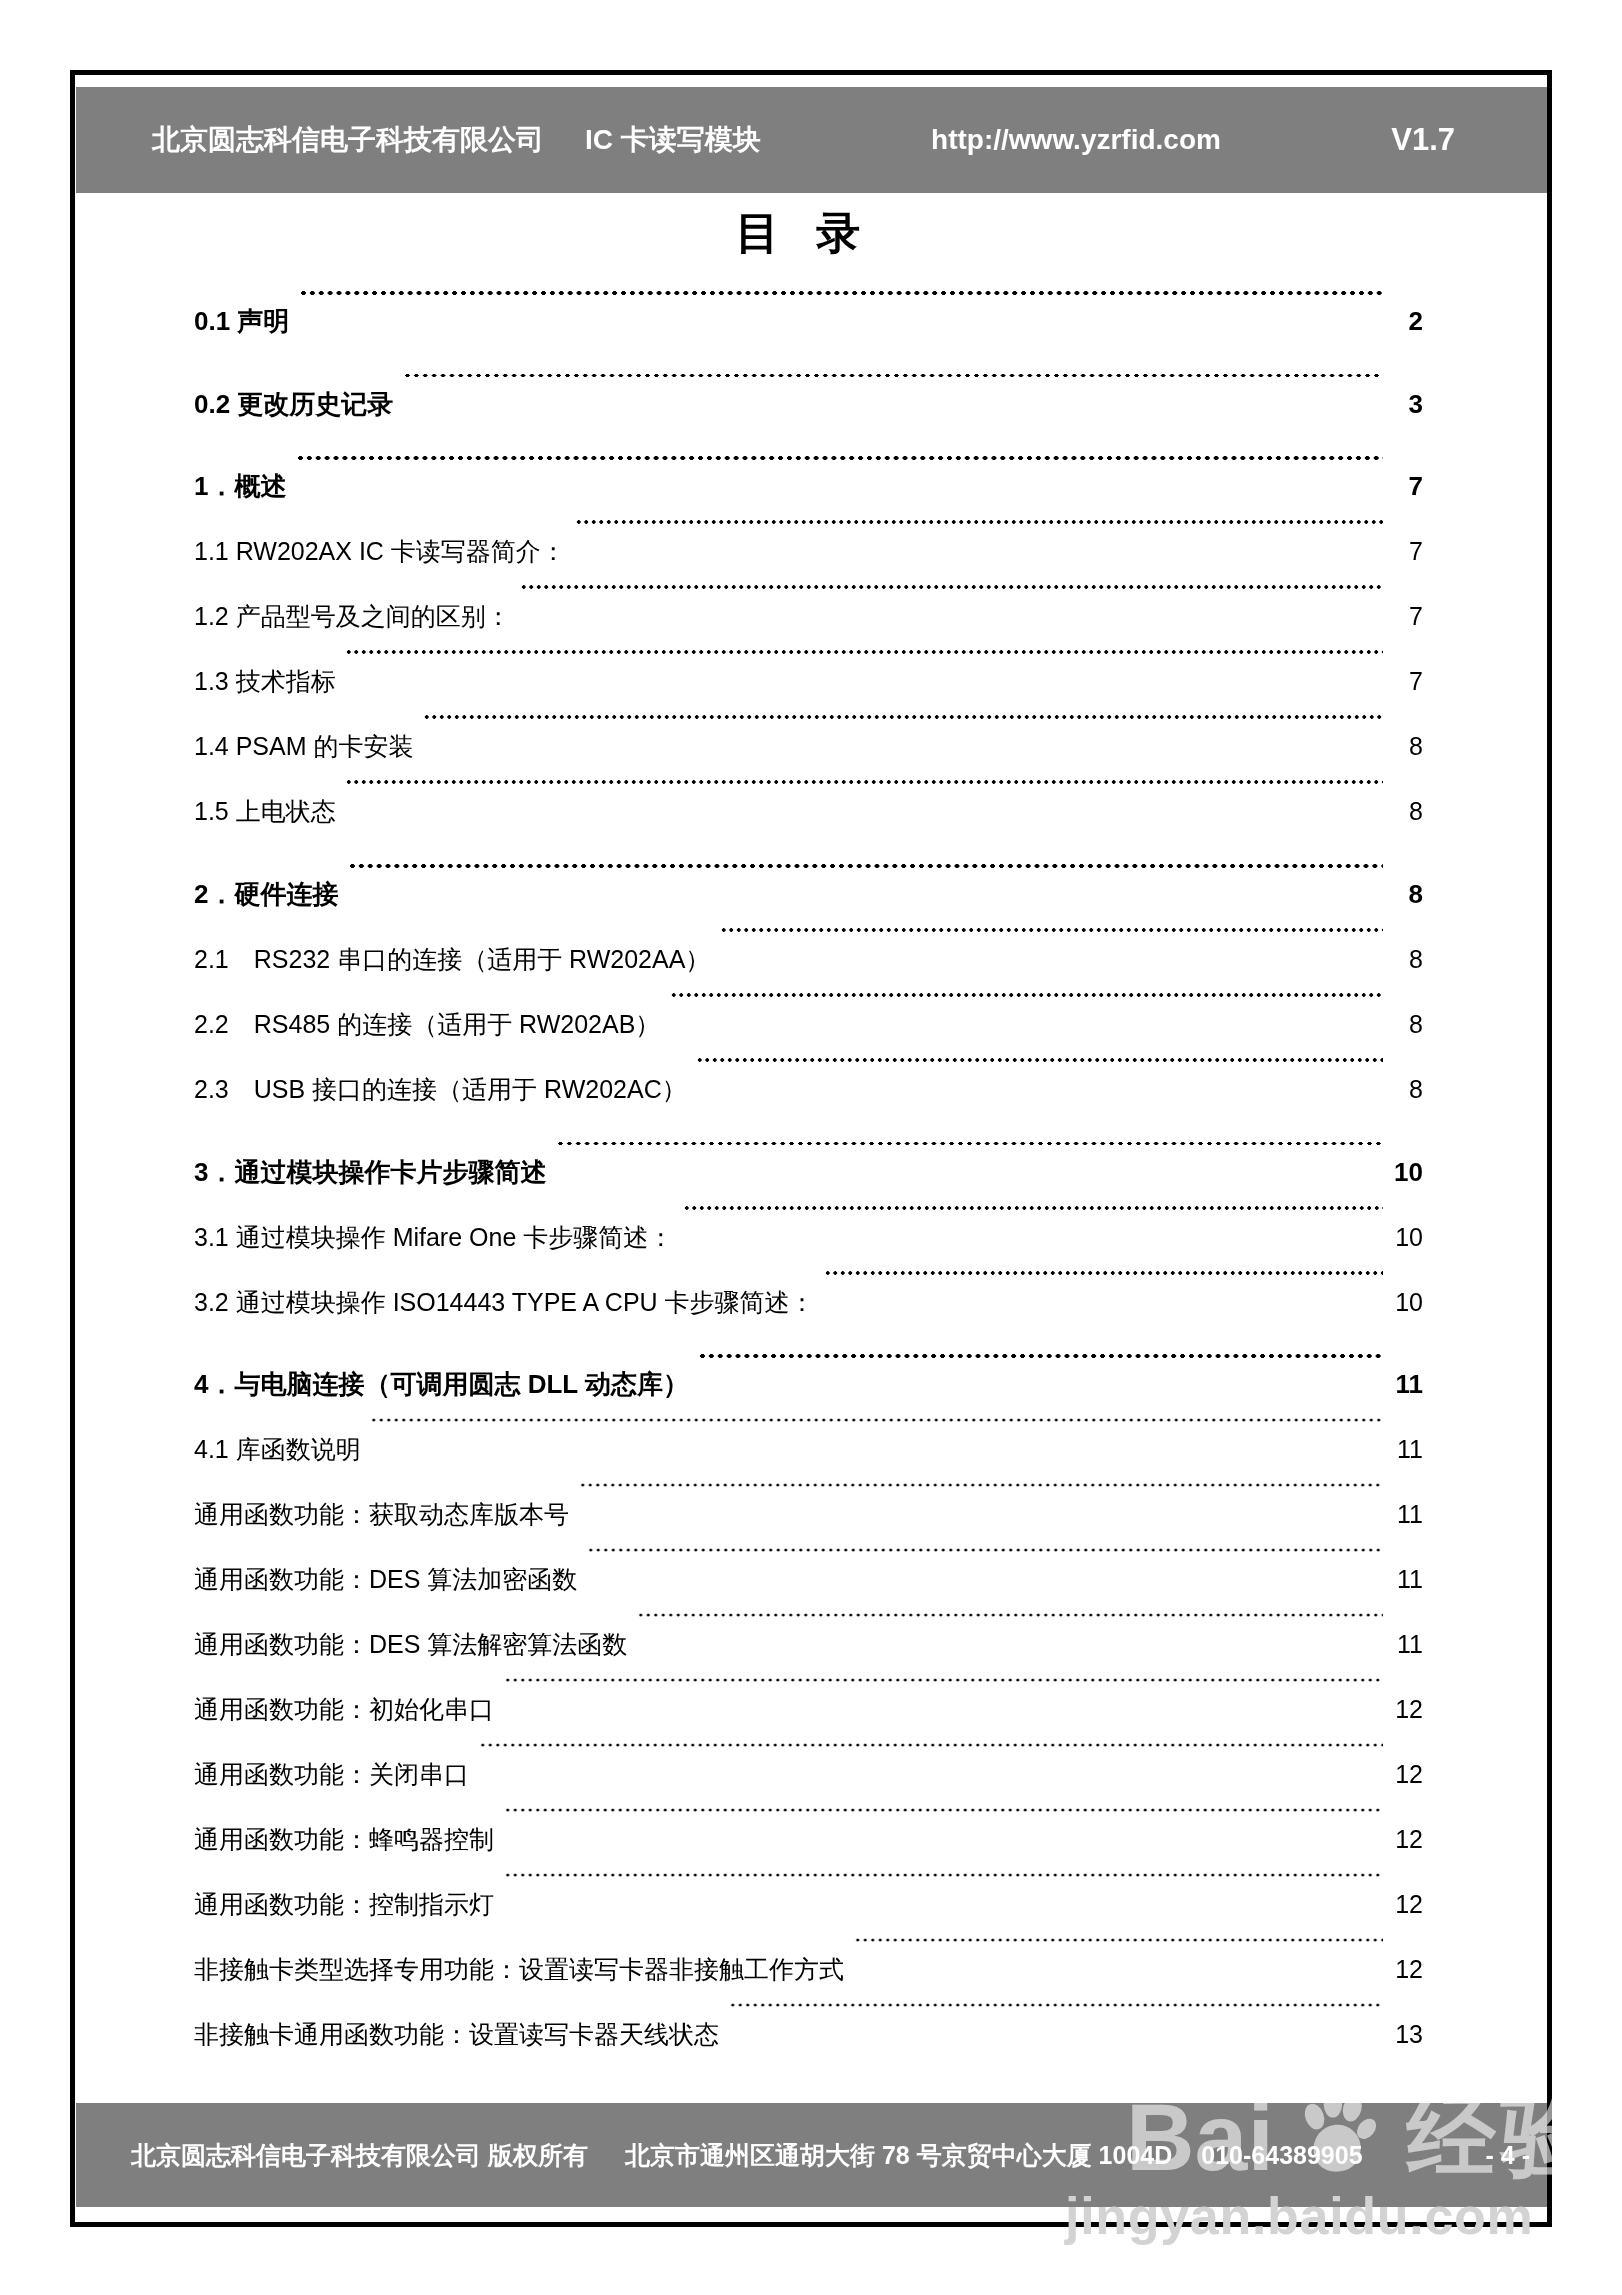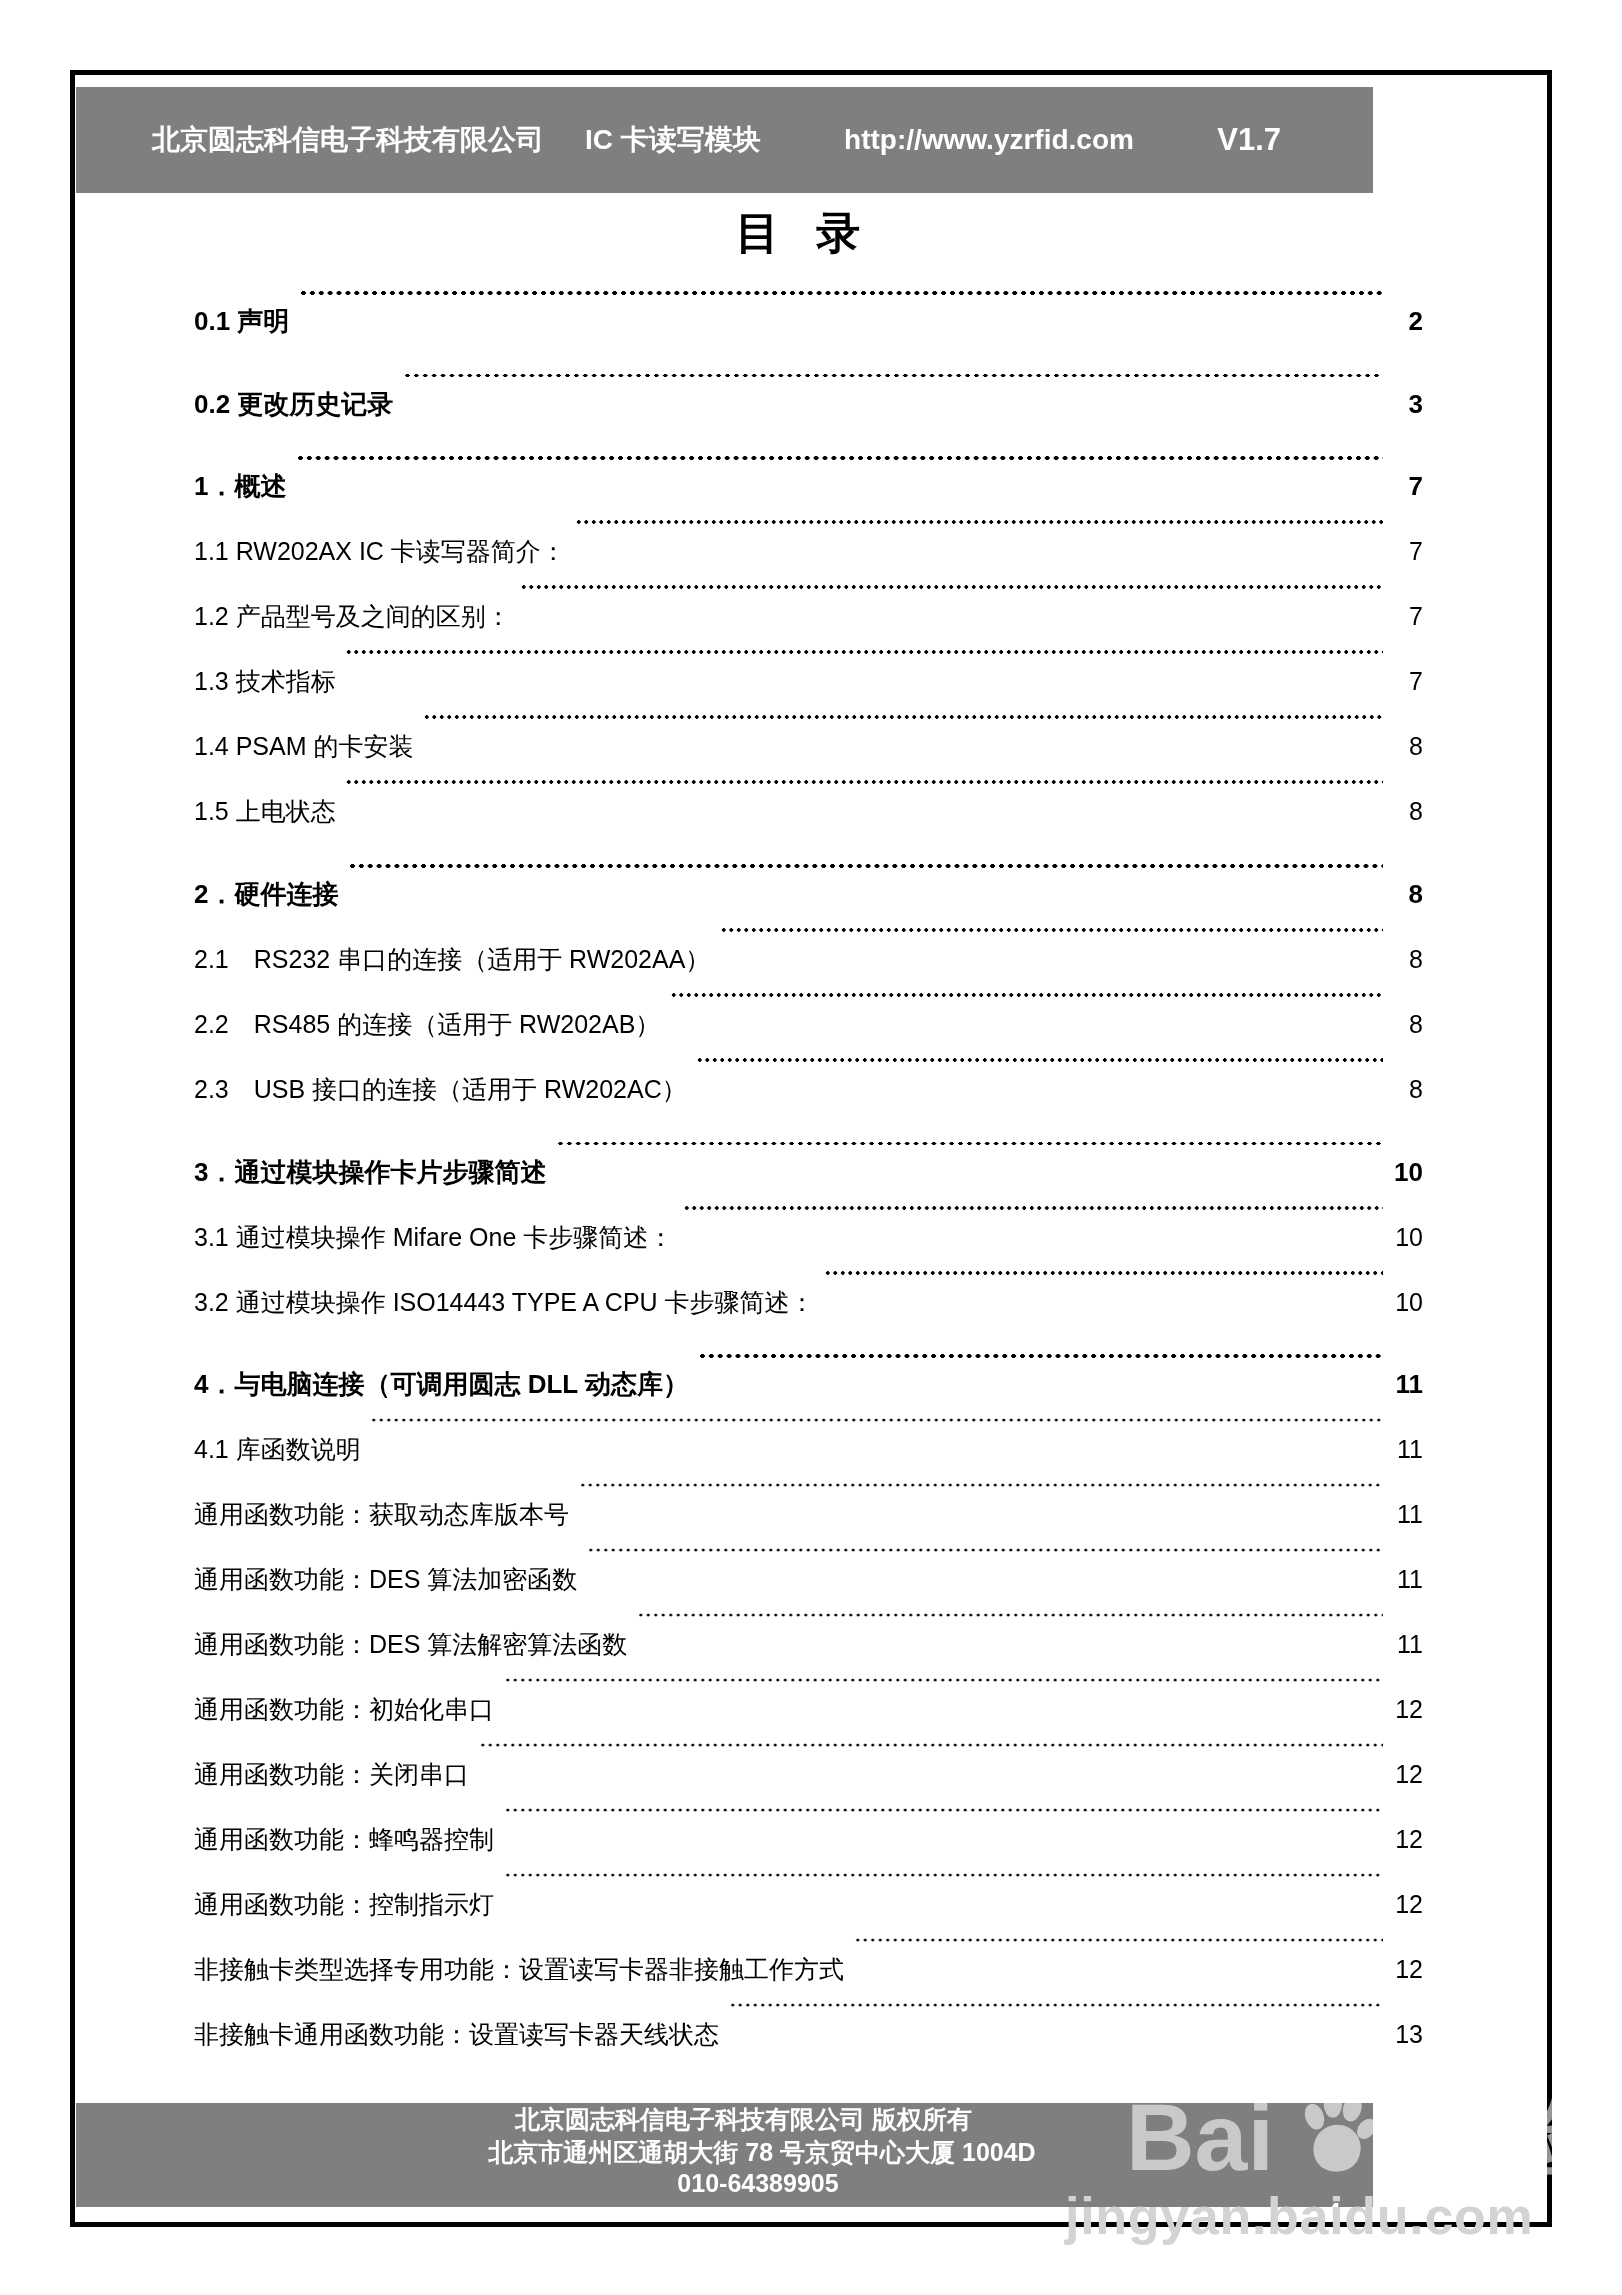--- a/index.html
+++ b/index.html
@@ -13,21 +13,21 @@
     font-family:"Liberation Sans","DejaVu Sans",sans-serif;
     color:var(--text);
     position:relative;
     overflow:hidden;
   }
   .frame{
     position:absolute;left:70px;top:70px;width:1482px;height:2157px;
     border:5.5px solid var(--frame);background:#ffffff;
   }
   .band{
-    position:absolute;left:76px;width:1297px;background:var(--band);
+    position:absolute;left:76px;width:1471px;background:var(--band);
     display:flex;align-items:center;color:var(--header-text);
     font-weight:bold;
   }
   .band.header{top:87px;height:106px;font-size:28px;padding:0 92px 0 76px;}
   .header .product{margin-left:41px;}
   .header .url{margin-left:auto;}
   .header .version{margin-left:auto;font-size:31px;}
   .page-title{
     position:absolute;left:0;top:204px;width:1608px;text-align:center;
     font-size:44px;font-weight:bold;letter-spacing:12.3px;
@@ -45,21 +45,21 @@
     flex:1;height:6.1px;margin:0 5.5px 0 9.5px;
     background-image:radial-gradient(circle 1.8px at 50% 50%, #000 90%, transparent 92%);
     background-size:7.5px 6.1px;background-repeat:repeat-x;background-position:left bottom;
   }
   .toc-row.section .leader{
     height:7.5px;
     background-image:radial-gradient(circle 2.3px at 50% 50%, #000 90%, transparent 92%);
     background-size:8.9px 7.5px;
   }
   .page-num{min-width:35px;text-align:right;}
-  .band.footer{top:2103px;height:104px;font-size:25px;padding:0 17px 0 55px;flex-direction:column;}
+  .band.footer{top:2103px;height:104px;font-size:25px;padding:0 17px 0 55px;}
   .footer .addr{margin-left:37px;}
   .footer .phone{margin-left:29px;text-align:center;}
   .footer .pagenum{margin-left:auto;}
   .watermark-brand{
     position:absolute;left:1126px;top:2084px;height:106px;
     display:flex;align-items:center;
     color:rgba(255,255,255,0.58);font-weight:bold;font-size:95px;
     white-space:nowrap;
     gap:12px;
   }

